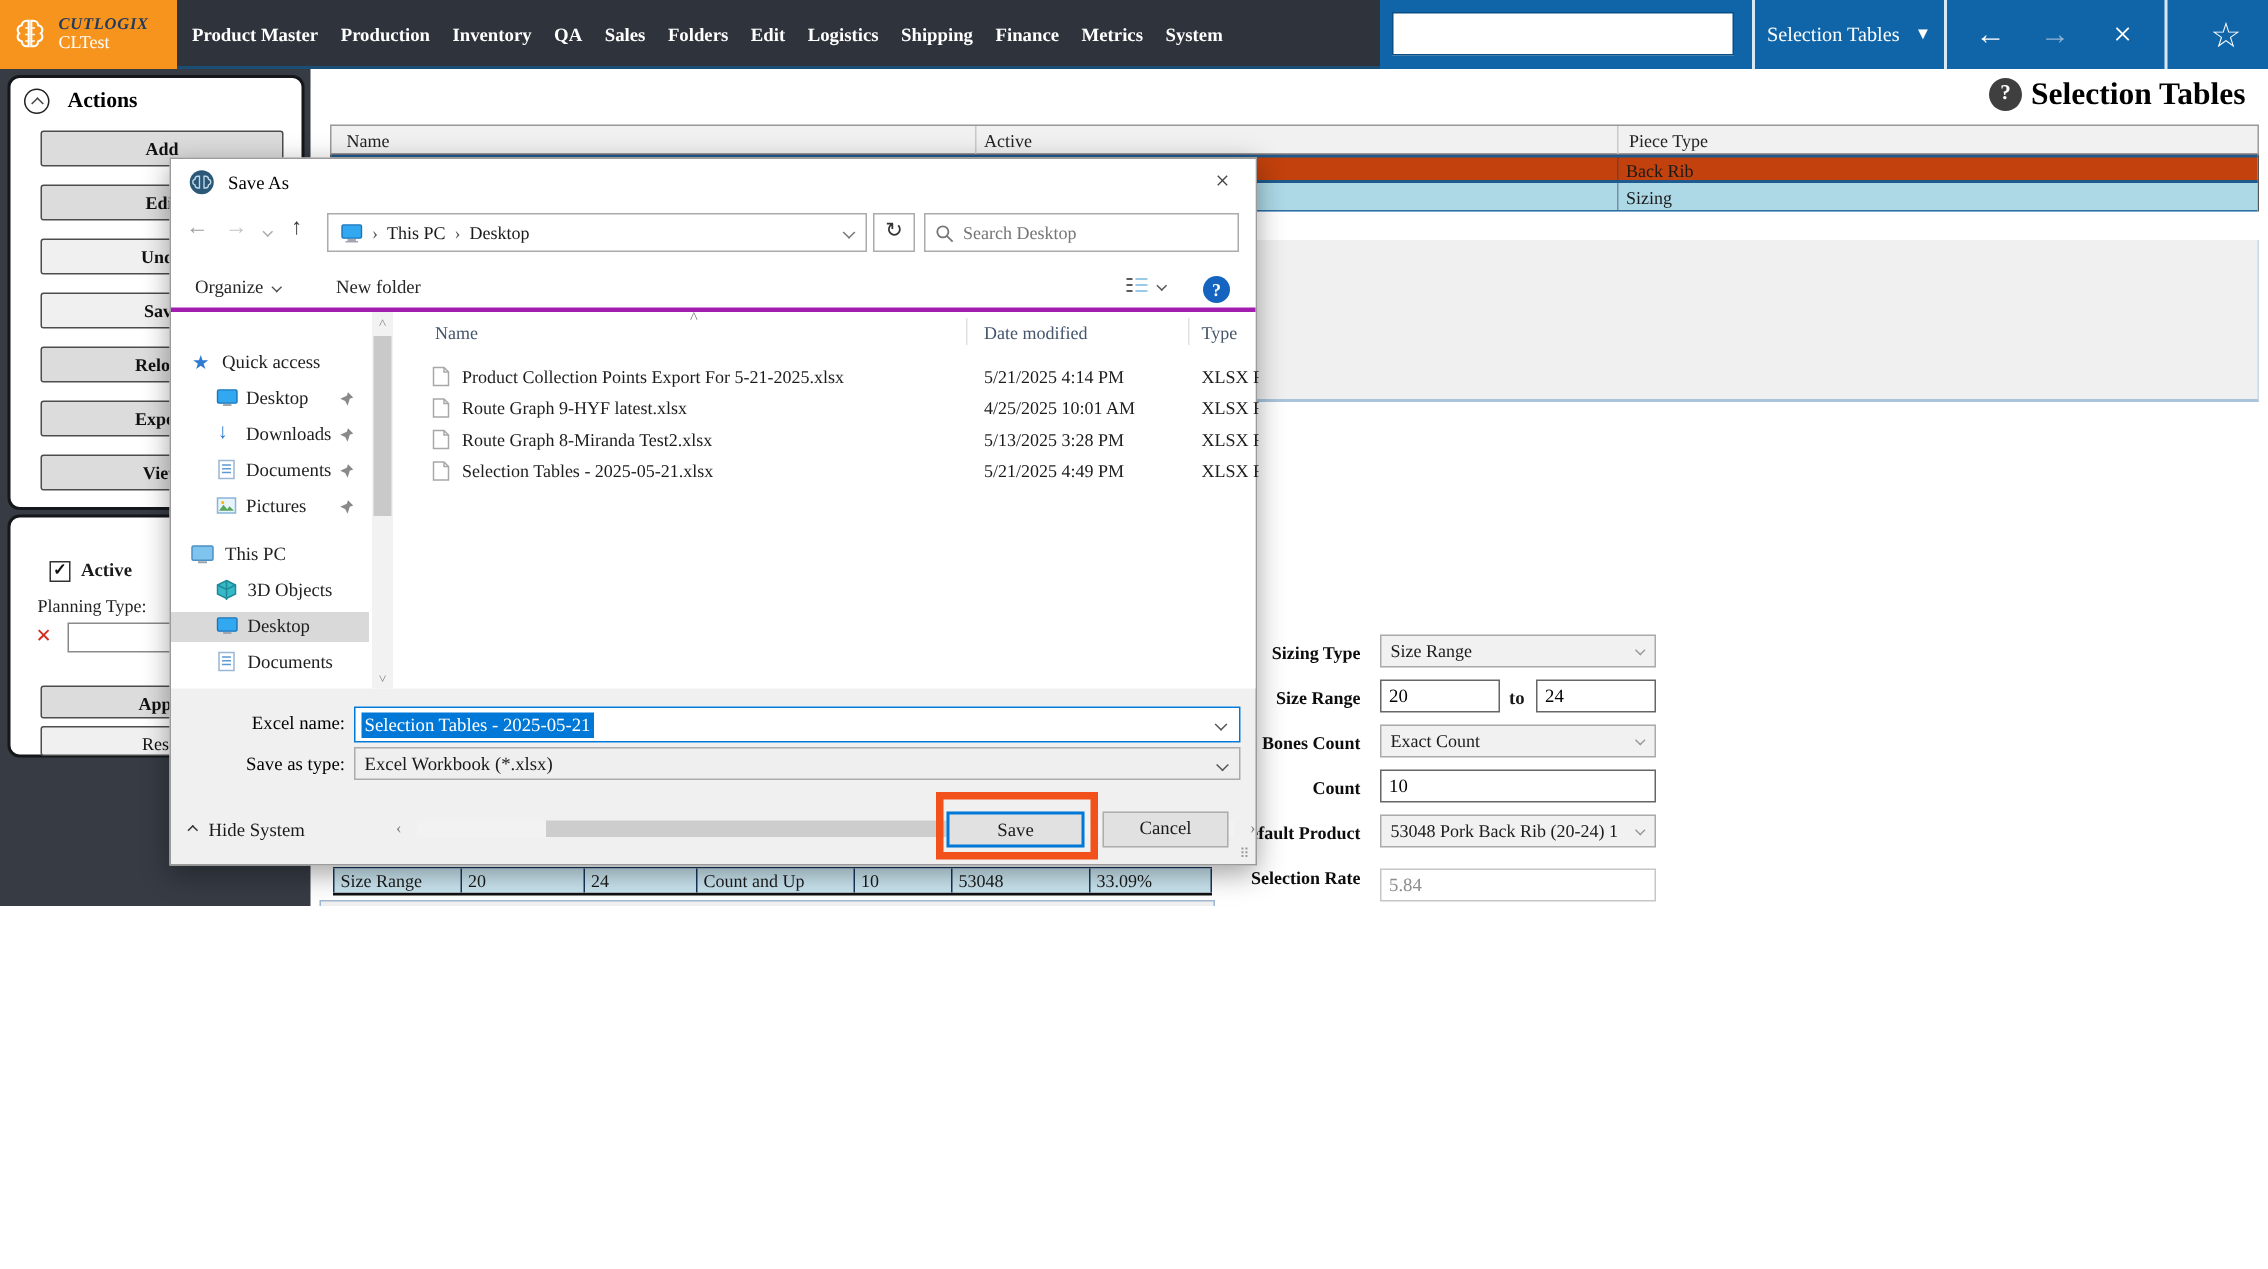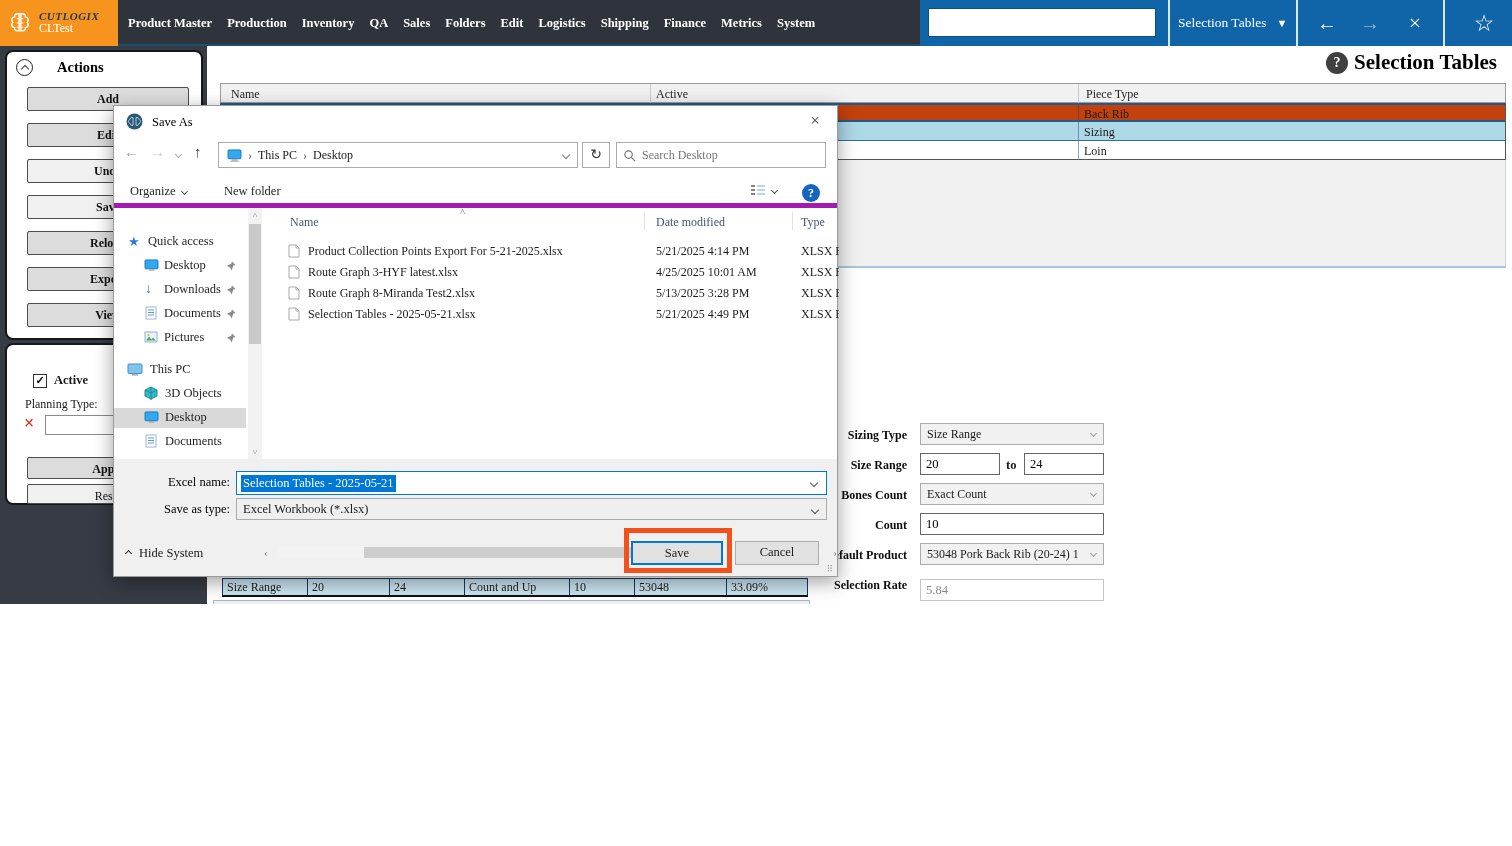--- a/index.html
+++ b/index.html
@@ -25,21 +25,21 @@
   .vdiv { position:absolute; top:0; width:2px; height:46px; background:#D9E8F5; }
   .page-select { position:absolute; left:1178px; top:0; height:46px; display:flex; align-items:center; gap:10px;
                  color:#fff; font-size:13.5px; }
   .tool-glyph { position:absolute; top:0; height:46px; width:34px; display:flex; align-items:center;
                 justify-content:center; color:#fff; font-size:20px; }
 
   
   .sidebar { position:absolute; left:0; top:46px; width:207px; height:800px; background:#363B44;
              border-radius:0 0 10px 10px; z-index:10; }
   .panel { position:absolute; left:5px; width:198px; background:#fff; border:2px solid #15171A; border-radius:8px; }
-  .panel-hd { display:flex; align-items:flex-start; gap:24px; padding:7px 0 4px 9px; }
+  .panel-hd { display:flex; align-items:flex-start; gap:12px; padding:7px 0 4px 9px; }
   .circ { width:17px; height:17px; border:1.7px solid #222; border-radius:50%; position:relative; flex:0 0 auto; }
   .circ .chev { position:absolute; left:4.5px; top:6px; }
   .chev { display:inline-block; width:6px; height:6px; border-right:1.7px solid #444; border-bottom:1.7px solid #444; }
   .chev.up { transform:rotate(-135deg); }
   .chev.down { transform:rotate(45deg); }
   .panel-title { font-weight:bold; font-size:14.5px; color:#000; }
   .side-btn { position:absolute; left:20px; width:162px; height:24px; background:#DCDCDC; border:1px solid #4d4d4d;
               border-radius:2px; font-weight:bold; font-size:12px; text-align:center; line-height:22px; color:#111;
               overflow:hidden; white-space:nowrap; }
   .side-btn.lite { background:#F0F0F0; }
@@ -93,21 +93,21 @@
   .dlg-close { position:absolute; right:10px; top:5px; font-size:17px; color:#444; width:24px; text-align:center; }
   .addr-glyph { position:absolute; top:38px; font-size:15px; color:#9b9b9b; }
   .crumb-box { position:absolute; left:104px; top:36px; width:360px; height:26px; background:#fff;
                border:1px solid #ABABAB; display:flex; align-items:center; gap:6px; padding:0 8px; font-size:12px; }
   .crumb-sep { color:#555; font-size:12px; }
   .refresh-box { position:absolute; left:468px; top:36px; width:28px; height:26px; border:1px solid #ABABAB;
                  background:#fff; text-align:center; line-height:24px; color:#333; font-size:14px; }
   .dlg-search { position:absolute; left:502px; top:36px; width:210px; height:26px; border:1px solid #ABABAB;
                 background:#fff; display:flex; align-items:center; padding:0 6px; gap:6px; }
   .dlg-search input { border:0; outline:none; width:160px; font-size:12px; font-family:inherit; color:#333; }
-  .dlg-toolbar { position:absolute; left:0; top:70px; width:100%; height:32px; border-bottom:5px solid #a21caf; }
+  .dlg-toolbar { position:absolute; left:0; top:70px; width:100%; height:32px; border-bottom:3px solid #a21caf; }
   .tb-item { position:absolute; top:8px; font-size:12.5px; color:#262626; display:flex; gap:6px; align-items:center; }
   .help-blue { width:18px; height:18px; border-radius:50%; background:#1565C0; color:#fff; font-weight:bold;
                font-size:12px; text-align:center; line-height:18px; }
   .navpane { position:absolute; left:0; top:102px; width:132px; height:251px; overflow:hidden; }
   .nav-row { position:absolute; width:132px; height:20px; font-size:12.5px; color:#1f1f1f; }
   .nav-row .pin { position:absolute; left:112px; top:5px; }
   .nav-sel { background:#D9D9D9; }
   .vscroll { position:absolute; left:134px; top:102px; width:14px; height:251px; background:#F2F2F2; }
   .vthumb { position:absolute; left:1px; top:16px; width:12px; height:120px; background:#C9C9C9; }
   .sarrow { color:#7a7a7a; font-size:9px; text-align:center; width:14px; position:absolute; }
@@ -193,24 +193,20 @@
   </div>
   <div class="grid-rows">
     <div class="grow row-sel">
       <div class="csep" style="left:857px"></div>
       <span class="abs" style="left:863px;top:0">Back Rib</span>
     </div>
     <div class="grow row-blue">
       <div class="csep" style="left:857px"></div>
       <span class="abs" style="left:863px;top:1px">Sizing</span>
     </div>
-    <div class="grow row-white">
-      <div class="csep" style="left:857px"></div>
-      <span class="abs" style="left:863px;top:1px">Loin</span>
-    </div>
   </div>
   <div class="gray-band"></div>
 
   <div class="f-label" style="top:428px">Sizing Type</div>
   <div class="combo" style="left:920px;top:423px;width:184px">
     <span>Size Range</span>
     <span class="chev down"></span>
   </div>
 
   <div class="f-label" style="top:458px">Size Range</div>
@@ -432,21 +428,21 @@
         </svg>
         <span class="abs" style="left:44px;top:2px">Product Collection Points Export For 5-21-2025.xlsx</span>
         <span class="abs" style="left:392px;top:2px">5/21/2025 4:14 PM</span>
         <span class="abs" style="left:537px;top:2px;white-space:nowrap">XLSX File</span>
       </div>
       <div class="frow" style="top:55px">
         <svg class="abs" style="left:24px;top:2px" width="12" height="14" viewBox="0 0 12 14">
           <path d="M1 1h7l3 3v9H1z" fill="#fff" stroke="#A8A8A8"></path>
             <path d="M8 1v3h3" fill="none" stroke="#A8A8A8"></path>
         </svg>
-        <span class="abs" style="left:44px;top:2px">Route Graph 3-HYF latest.xlsx</span>
+        <span class="abs" style="left:44px;top:2px">Route Graph 9-HYF latest.xlsx</span>
         <span class="abs" style="left:392px;top:2px">4/25/2025 10:01 AM</span>
         <span class="abs" style="left:537px;top:2px;white-space:nowrap">XLSX File</span>
       </div>
       <div class="frow" style="top:76px">
         <svg class="abs" style="left:24px;top:2px" width="12" height="14" viewBox="0 0 12 14">
           <path d="M1 1h7l3 3v9H1z" fill="#fff" stroke="#A8A8A8"></path>
             <path d="M8 1v3h3" fill="none" stroke="#A8A8A8"></path>
         </svg>
         <span class="abs" style="left:44px;top:2px">Route Graph 8-Miranda Test2.xlsx</span>
         <span class="abs" style="left:392px;top:2px">5/13/2025 3:28 PM</span>

